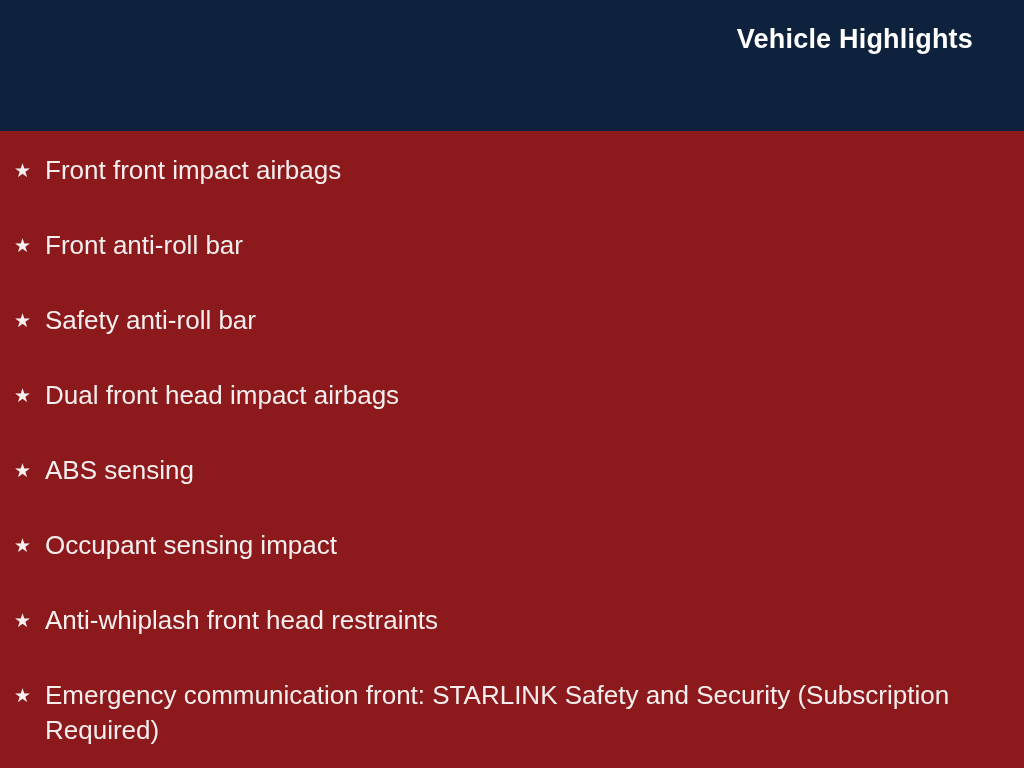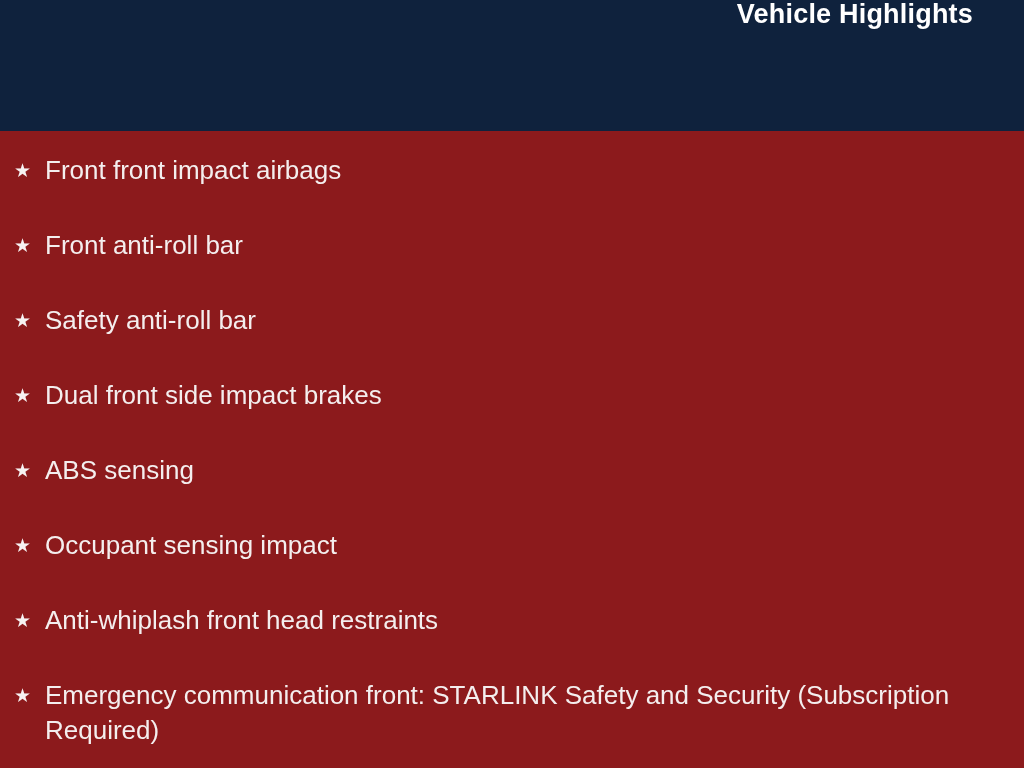--- a/index.html
+++ b/index.html
@@ -24,21 +24,21 @@
     display: flex;
     flex-direction: column;
   }
 
   
   #slide-header {
     flex: 0 0 auto;
     height: 131px;
     background: #0f223d;
     display: flex;
-    align-items: flex-start;
+    align-items: center;
     justify-content: flex-end;
     box-sizing: border-box;
     padding: 0 51px 52px 0;
   }
 
   #slide-title {
     color: #ffffff;
     font-size: 27px;
     font-weight: bold;
     letter-spacing: 0.2px;
@@ -111,21 +111,21 @@
         <span class="highlight-text">Front anti-roll bar</span>
       </li>
 
       <li class="highlight-item">
         <span class="bullet-star">★</span>
         <span class="highlight-text">Safety anti-roll bar</span>
       </li>
 
       <li class="highlight-item">
         <span class="bullet-star">★</span>
-        <span class="highlight-text">Dual front side impact brakes</span>
+        <span class="highlight-text">Dual front head impact airbags</span>
       </li>
 
       <li class="highlight-item">
         <span class="bullet-star">★</span>
         <span class="highlight-text">ABS sensing</span>
       </li>
 
       <li class="highlight-item">
         <span class="bullet-star">★</span>
         <span class="highlight-text">Occupant sensing impact</span>

